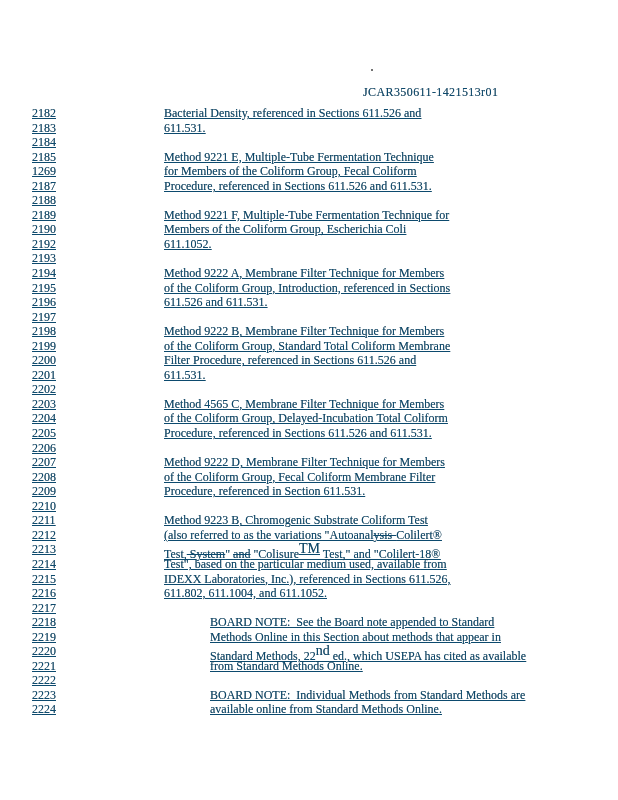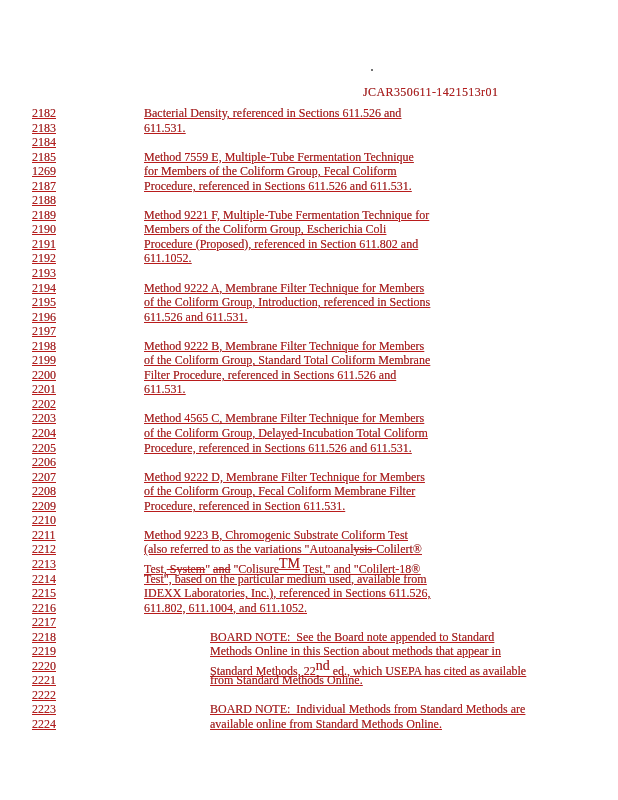--- a/index.html
+++ b/index.html
@@ -6,21 +6,21 @@
     margin: 0;
     padding: 0;
     background: #e8e8e8;
   }
   .page {
     position: relative;
     width: 618px;
     height: 800px;
     background: #ffffff;
     font-family: "Liberation Serif", serif;
-    color: #b91c1c;
+    color: #0c4a6e;
     overflow: hidden;
     text-shadow: 0 0 0.4px rgba(40,40,40,0.55);
   }
   .doc-header {
     position: absolute;
     left: 363px;
     top: 85px;
     font-size: 12px;
     letter-spacing: 0.4px;
     white-space: nowrap;
@@ -47,21 +47,21 @@
     font-size: 12px;
     text-decoration: underline;
   }
   .num {
     flex: 0 0 40px;
     white-space: nowrap;
   }
   .txt {
     white-space: pre-wrap;
   }
-  .txt.indent-m { margin-left: 72px; }
+  .txt.indent-m { margin-left: 92px; }
   .txt.indent-n { margin-left: 138px; }
   .st { text-decoration: line-through; }
   .un { text-decoration: underline; }
   .sp {
     vertical-align: super;
     font-size: 14px;
     line-height: 1;
   }
   .un.sp { text-decoration: underline; }
 </style>
@@ -79,45 +79,41 @@
       <div class="row">
         <span class="num">2183</span>
         <span class="txt indent-m"><span>611.531.</span></span>
       </div>
       <div class="row">
         <span class="num">2184</span>
         <span class="txt indent-m"></span>
       </div>
       <div class="row">
         <span class="num">2185</span>
-        <span class="txt indent-m"><span>Method 7559 E, Multiple-Tube Fermentation Technique</span></span>
+        <span class="txt indent-m"><span>Method 9221 E, Multiple-Tube Fermentation Technique</span></span>
       </div>
       <div class="row">
         <span class="num">1269</span>
         <span class="txt indent-m"><span>for Members of the Coliform Group, Fecal Coliform</span></span>
       </div>
       <div class="row">
         <span class="num">2187</span>
         <span class="txt indent-m"><span>Procedure, referenced in Sections 611.526 and 611.531.</span></span>
       </div>
       <div class="row">
         <span class="num">2188</span>
         <span class="txt indent-m"></span>
       </div>
       <div class="row">
         <span class="num">2189</span>
         <span class="txt indent-m"><span>Method 9221 F, Multiple-Tube Fermentation Technique for</span></span>
       </div>
       <div class="row">
         <span class="num">2190</span>
         <span class="txt indent-m"><span>Members of the Coliform Group, Escherichia Coli</span></span>
-      </div>
-      <div class="row">
-        <span class="num">2191</span>
-        <span class="txt indent-m"><span>Procedure (Proposed), referenced in Section 611.802 and</span></span>
       </div>
       <div class="row">
         <span class="num">2192</span>
         <span class="txt indent-m"><span>611.1052.</span></span>
       </div>
       <div class="row">
         <span class="num">2193</span>
         <span class="txt indent-m"></span>
       </div>
       <div class="row">

